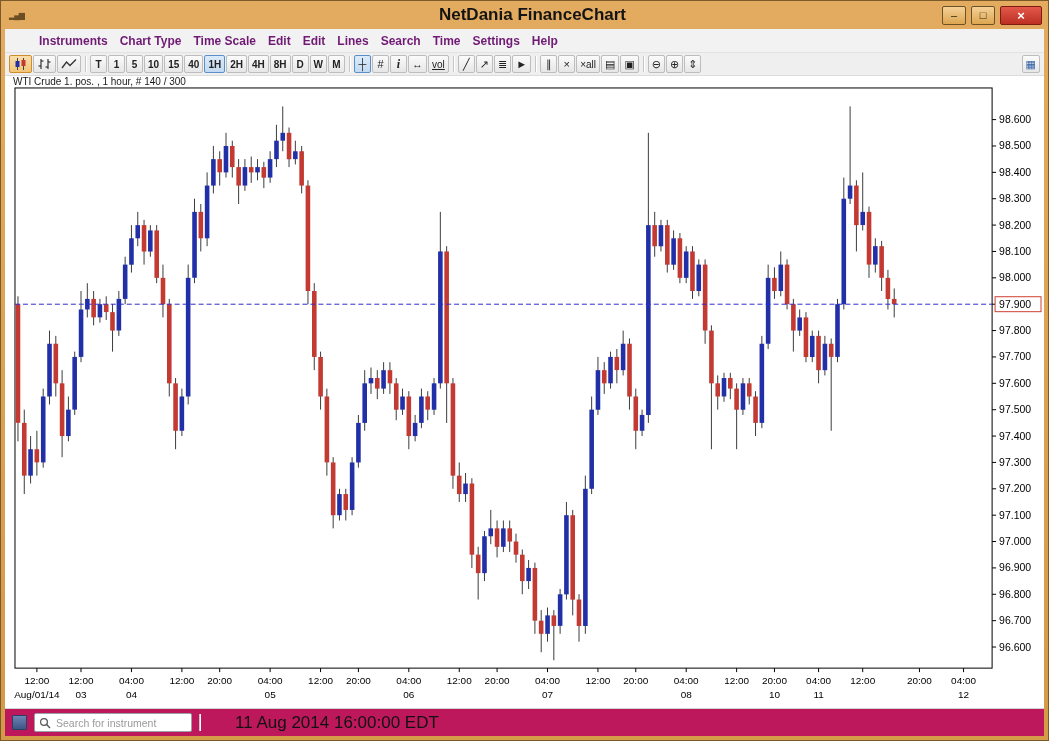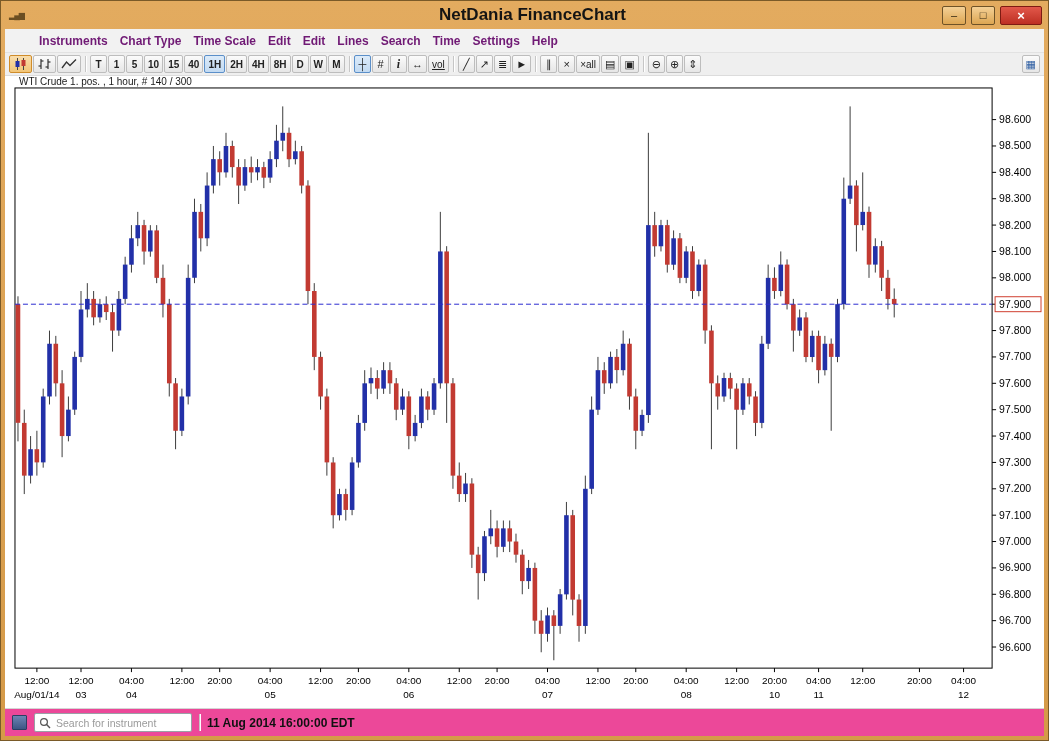--- a/index.html
+++ b/index.html
@@ -32,35 +32,35 @@
   .tbtn.lbl{font-size:10px;font-weight:700;}
   .tbtn.sel-orange{background:linear-gradient(#f9ddac,#f2c577);border-color:#cf8c2a;}
   .tbtn.sel-blue{background:linear-gradient(#dcebfa,#c2daf2);border-color:#5b8fc9;text-align:right;}
   .tbtn.small{font-size:10px;font-weight:400;}
   .tbtn.underline{text-decoration:underline;}
   .tbtn.italic{font-family:"Liberation Serif",serif;font-style:italic;font-weight:700;font-size:12px;}
   .tsep{width:1px;height:16px;background:#c6c6c6;margin:0 3px;box-shadow:1px 0 0 #fff;}
   .tspacer{flex:1;}
   
   .chart-region{flex:1;position:relative;background:#ffffff;overflow:hidden;}
-  .chart-label{position:absolute;left:12px;top:0;font-size:10px;color:#1a1a1a;z-index:2;background:#fff;padding:0 2px;}
+  .chart-label{position:absolute;left:6px;top:0;font-size:10px;color:#1a1a1a;z-index:2;background:#fff;padding:0 2px;}
   #chart-svg{position:absolute;inset:0;width:100%;height:100%;display:block;}
   .yl{font:10.5px "Liberation Sans",sans-serif;fill:#000;}
   .xl{font:10px "Liberation Sans",sans-serif;fill:#000;}
   
   .statusbar{height:27px;flex:0 0 27px;display:flex;align-items:center;gap:7px;padding:0 7px;
-             background:#ec4899;border-top:1px solid #d5d5d5;}
+             background:#be185d;border-top:1px solid #d5d5d5;}
   .status-logo{width:13px;height:13px;background:linear-gradient(#6d84b4,#3d5684);border:1px solid #2c3f63;border-radius:1px;}
   .searchbox{display:flex;align-items:center;gap:3px;width:158px;height:19px;background:#fff;
              border:1px solid #9aa0a6;border-radius:2px;padding:0 4px;box-sizing:border-box;}
   .search-input{border:none;outline:none;flex:1;min-width:0;font-size:10.5px;color:#333;background:transparent;
                 font-family:"Liberation Sans",sans-serif;}
   .search-input::placeholder{color:#9a9a9a;}
   .status-divider{width:1px;height:17px;background:#c5c5c5;box-shadow:1px 0 0 #fff;}
-  .timestamp{font-size:12px;font-weight:700;color:#111;}
+  .timestamp{font-size:17px;font-weight:400;color:#111;margin-left:28px;}
 </style>
 </head>
 <body>
 
 <div class="window">
   <div class="titlebar">
     <span class="win-icon">▂▄▆</span>
     <span class="title">NetDania FinanceChart</span>
     <span class="win-controls">
       <span class="winbtn">–</span>

